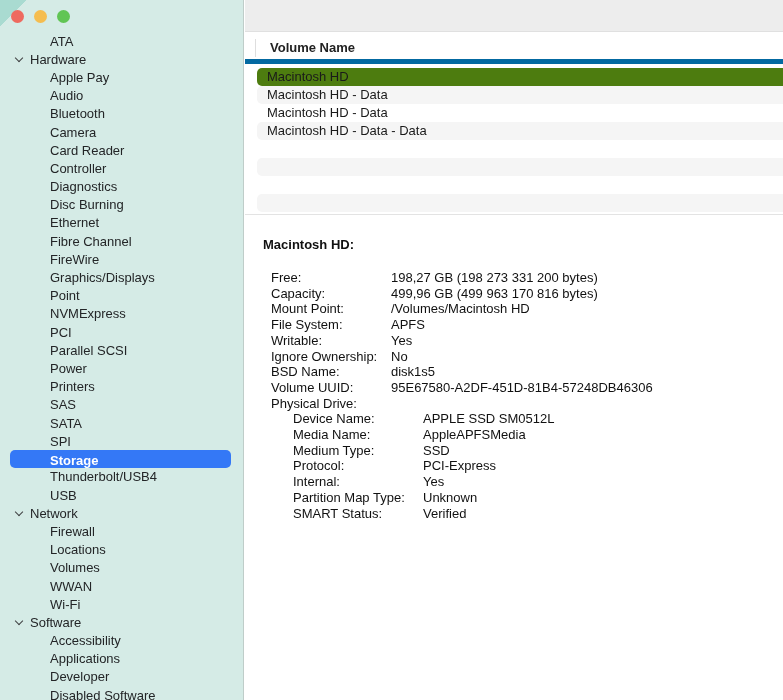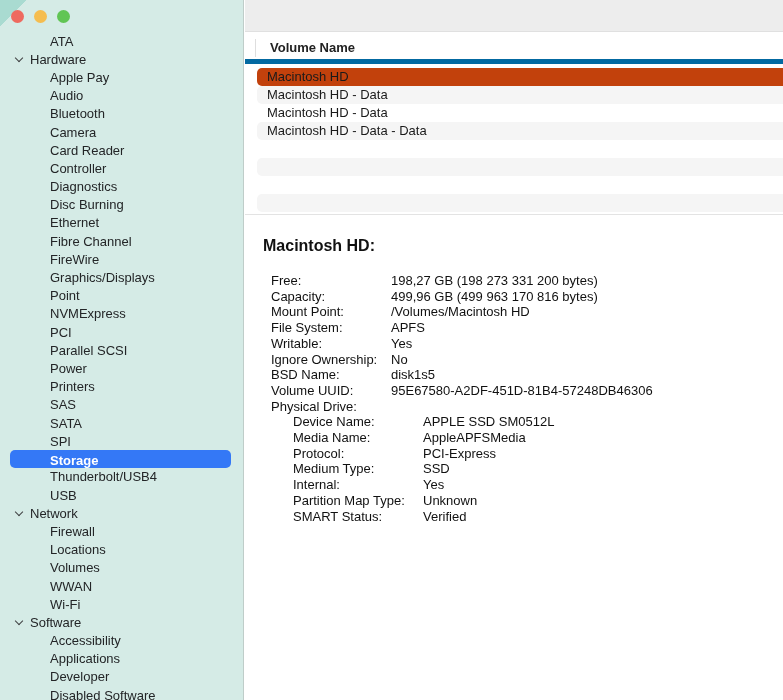--- a/index.html
+++ b/index.html
@@ -63,26 +63,26 @@
   .hlabel { position: absolute; left: 25px; top: 0; line-height: 32px; font-weight: 700; color: #222; }
 
   .rows { margin-top: 4px; }
   .row { height: 18px; line-height: 18px; padding-left: 22px; color: #1a1a1a; white-space: nowrap; }
   .row.stripe, .row.selected {
     margin-left: 12px;
     padding-left: 10px;
     border-radius: 5px 0 0 5px;
   }
   .row.stripe   { background: #f5f5f5; }
-  .row.selected { background: #c2410c; }
+  .row.selected { background: #4d7c0f; }
 
   .splitter { height: 3px; border-bottom: 1px solid #e3e3e3; background: #fff; }
 
   .details { padding: 22px 0 0 18px; background: #fff; }
-  .details-title { font-size: 16px; font-weight: 700; margin: 0; color: #111; }
+  .details-title { font-size: 13px; font-weight: 700; margin: 0; color: #111; }
   .fields { margin-top: 18px; }
   .field { display: flex; line-height: 15.7px; color: #111; white-space: nowrap; }
   .field .lbl { flex: none; }
   .field.ind0 .lbl { margin-left: 8px;  width: 120px; }
   .field.ind1 .lbl { margin-left: 30px; width: 130px; }
 </style>
 </head>
 <body>
 
 <div class="window">
@@ -296,26 +296,26 @@
   </div>
           <div class="field ind1">
     <span class="lbl">Device Name:</span>
     <span class="val">APPLE SSD SM0512L</span>
   </div>
           <div class="field ind1">
     <span class="lbl">Media Name:</span>
     <span class="val">AppleAPFSMedia</span>
   </div>
           <div class="field ind1">
+    <span class="lbl">Medium Type:</span>
+    <span class="val">SSD</span>
+  </div>
+          <div class="field ind1">
     <span class="lbl">Protocol:</span>
     <span class="val">PCI-Express</span>
-  </div>
-          <div class="field ind1">
-    <span class="lbl">Medium Type:</span>
-    <span class="val">SSD</span>
   </div>
           <div class="field ind1">
     <span class="lbl">Internal:</span>
     <span class="val">Yes</span>
   </div>
           <div class="field ind1">
     <span class="lbl">Partition Map Type:</span>
     <span class="val">Unknown</span>
   </div>
           <div class="field ind1">

